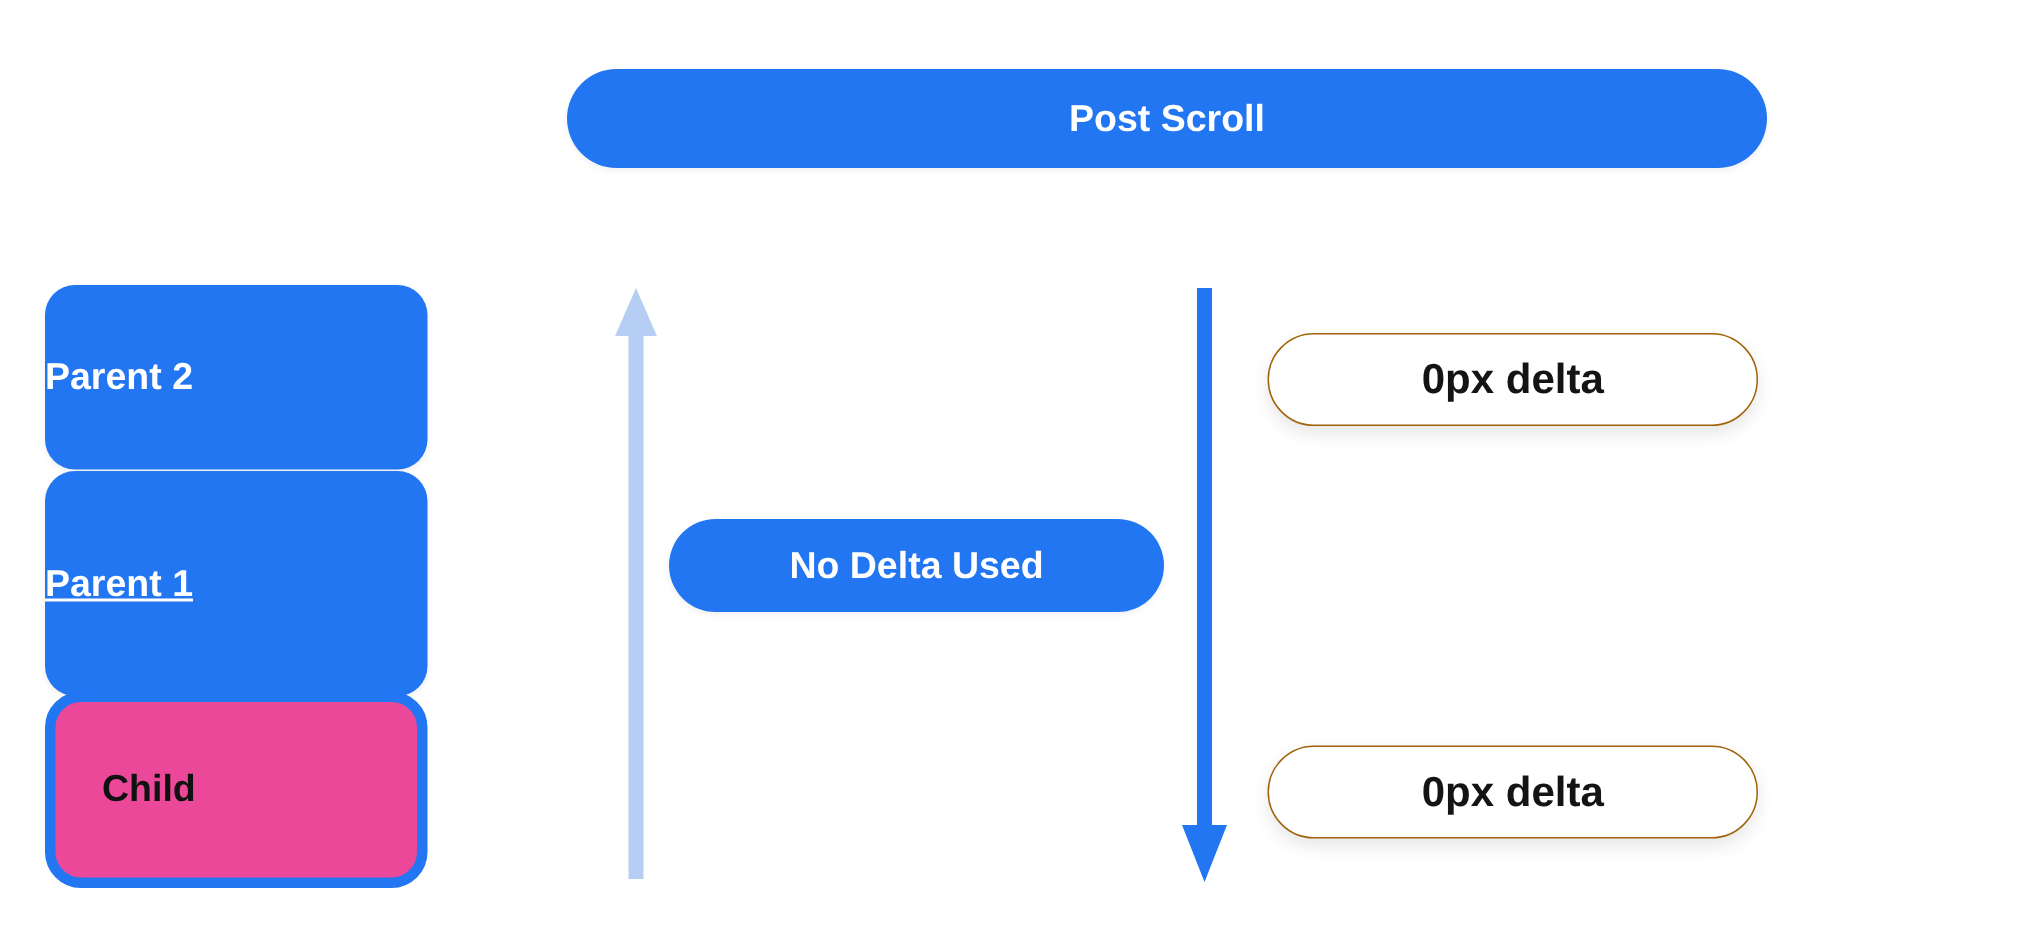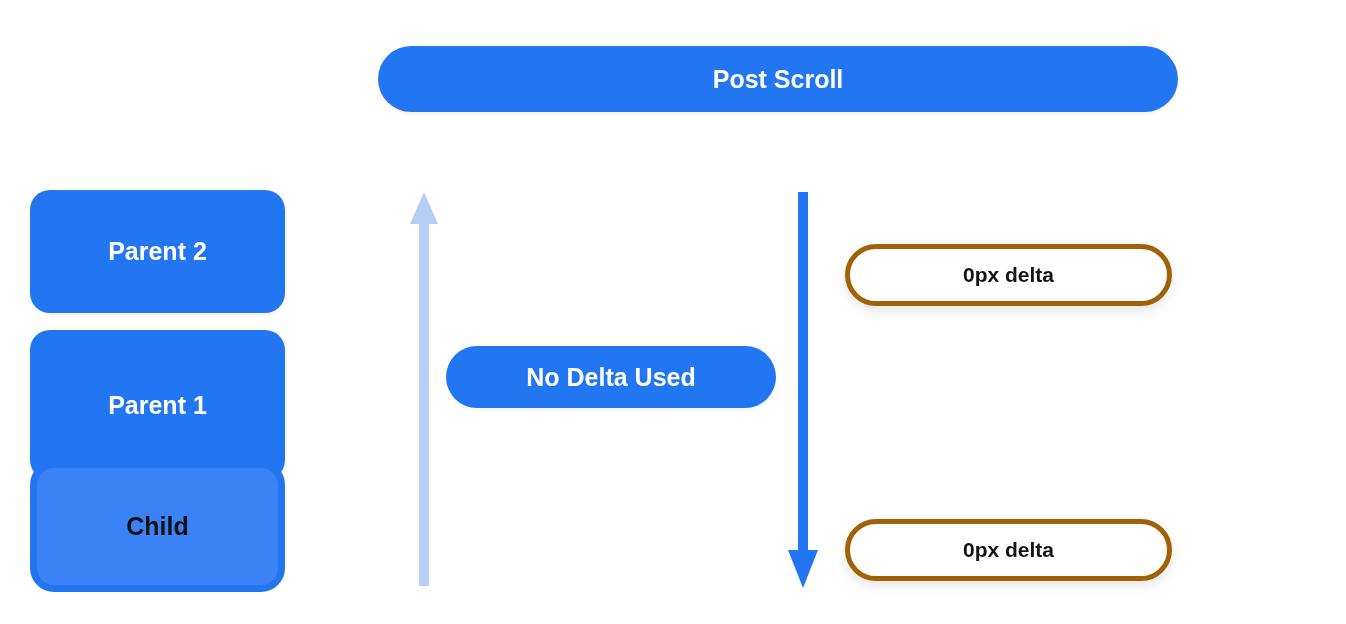--- a/index.html
+++ b/index.html
@@ -27,52 +27,52 @@
     background:var(--blue);
     color:#ffffff;
     font-weight:700;
     font-size:25px;
     box-shadow:0 2px 4px rgba(0,0,0,0.06);
   }
   .pill.white{
     background:#ffffff;
     color:var(--text-dark);
     font-weight:600;
-    font-size:21px;
-    border:5px solid #a16207;
+    font-size:28px;
+    border:1px solid #a16207;
     box-shadow:0 5px 12px rgba(0,0,0,0.10);
-    margin-top:22px;
   }
   .header-pill{
     left:378px;top:46px;width:800px;height:66px;
     font-size:26px;
   }
   .box{
     position:absolute;
     left:30px;width:255px;
-    display:flex;align-items:center;justify-content:center;
+    display:flex;align-items:center;justify-content:flex-start;
     border-radius:20px;
     box-sizing:border-box;
     font-size:25px;
   }
   .box.filled{
     background:var(--blue);
     color:#ffffff;
     font-weight:700;
     box-shadow:0 2px 4px rgba(0,0,0,0.06);
   }
   .box.outlined{
-    background:#3b82f6;
+    background:#ec4899;
     border:7px solid var(--blue);
     border-radius:24px;
     color:#111111;
     font-weight:600;
+    padding-left:31px;
   }
   #parent2{top:190px;height:123px;}
-  #parent1{top:330px;height:150px;}
+  #parent1{top:314px;height:150px;text-decoration:underline;}
   #child{top:461px;height:131px;}
   #used-delta-pill{left:446px;top:222px;width:330px;height:62px;}
   #no-delta-pill{left:446px;top:346px;width:330px;height:62px;}
   #right-top-pill{left:845px;top:222px;width:327px;height:62px;}
   #right-bottom-pill{left:845px;top:497px;width:327px;height:62px;}
   .arrow{position:absolute;}
   #up-arrow{left:408px;top:192px;}
   #down-arrow{left:786px;top:192px;}
 </style>
 </head>

